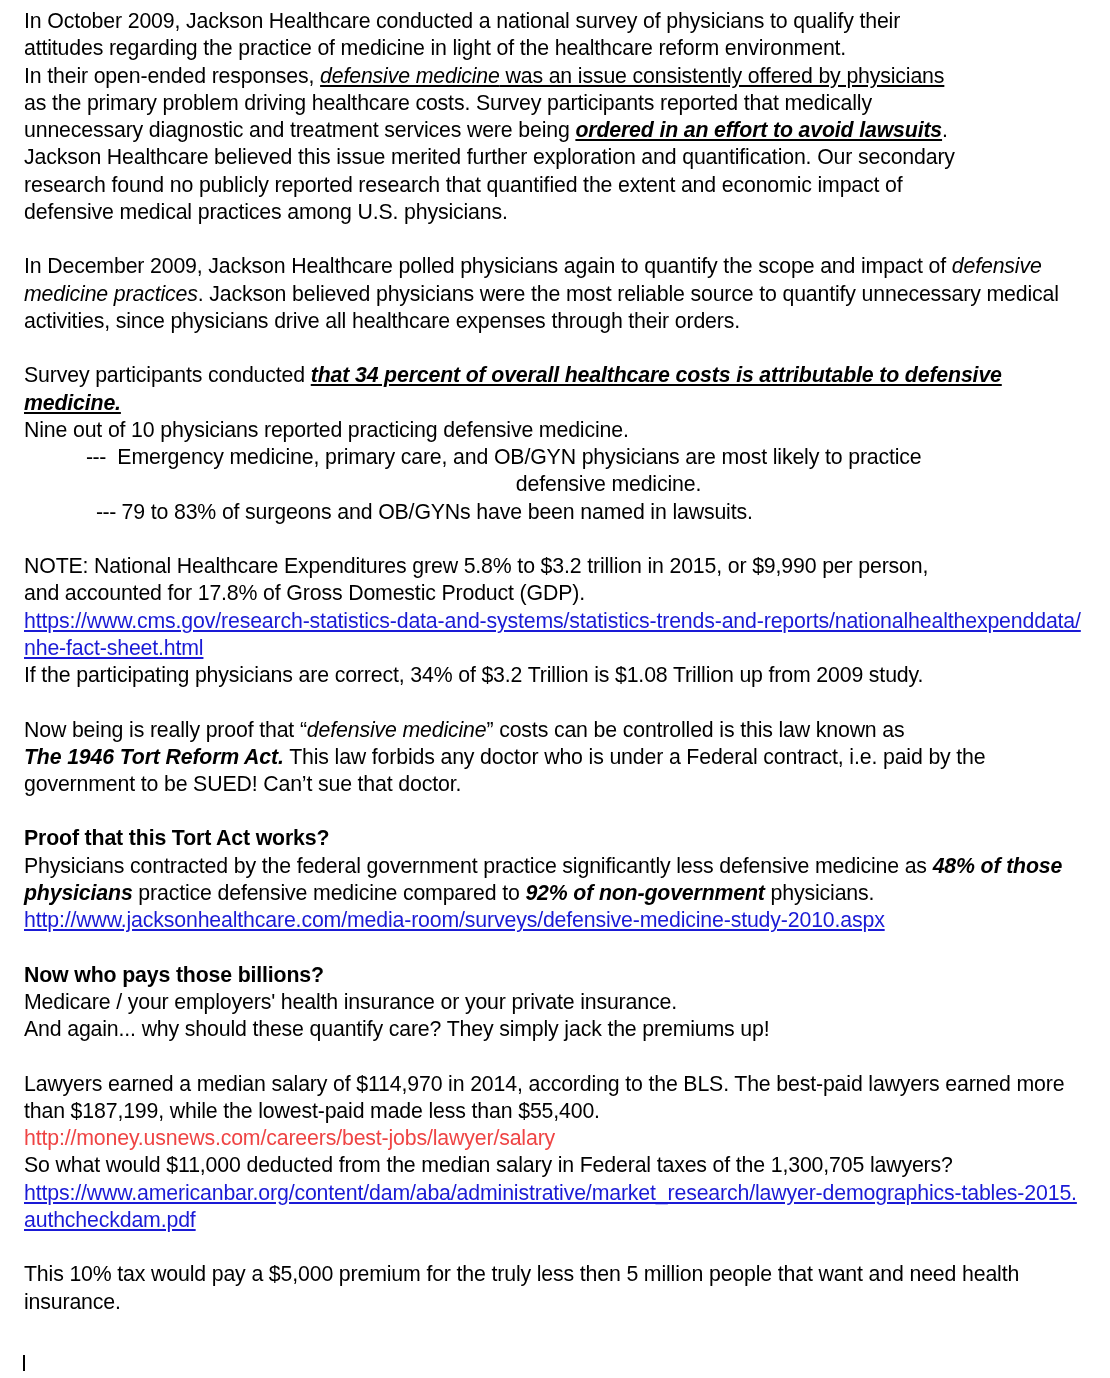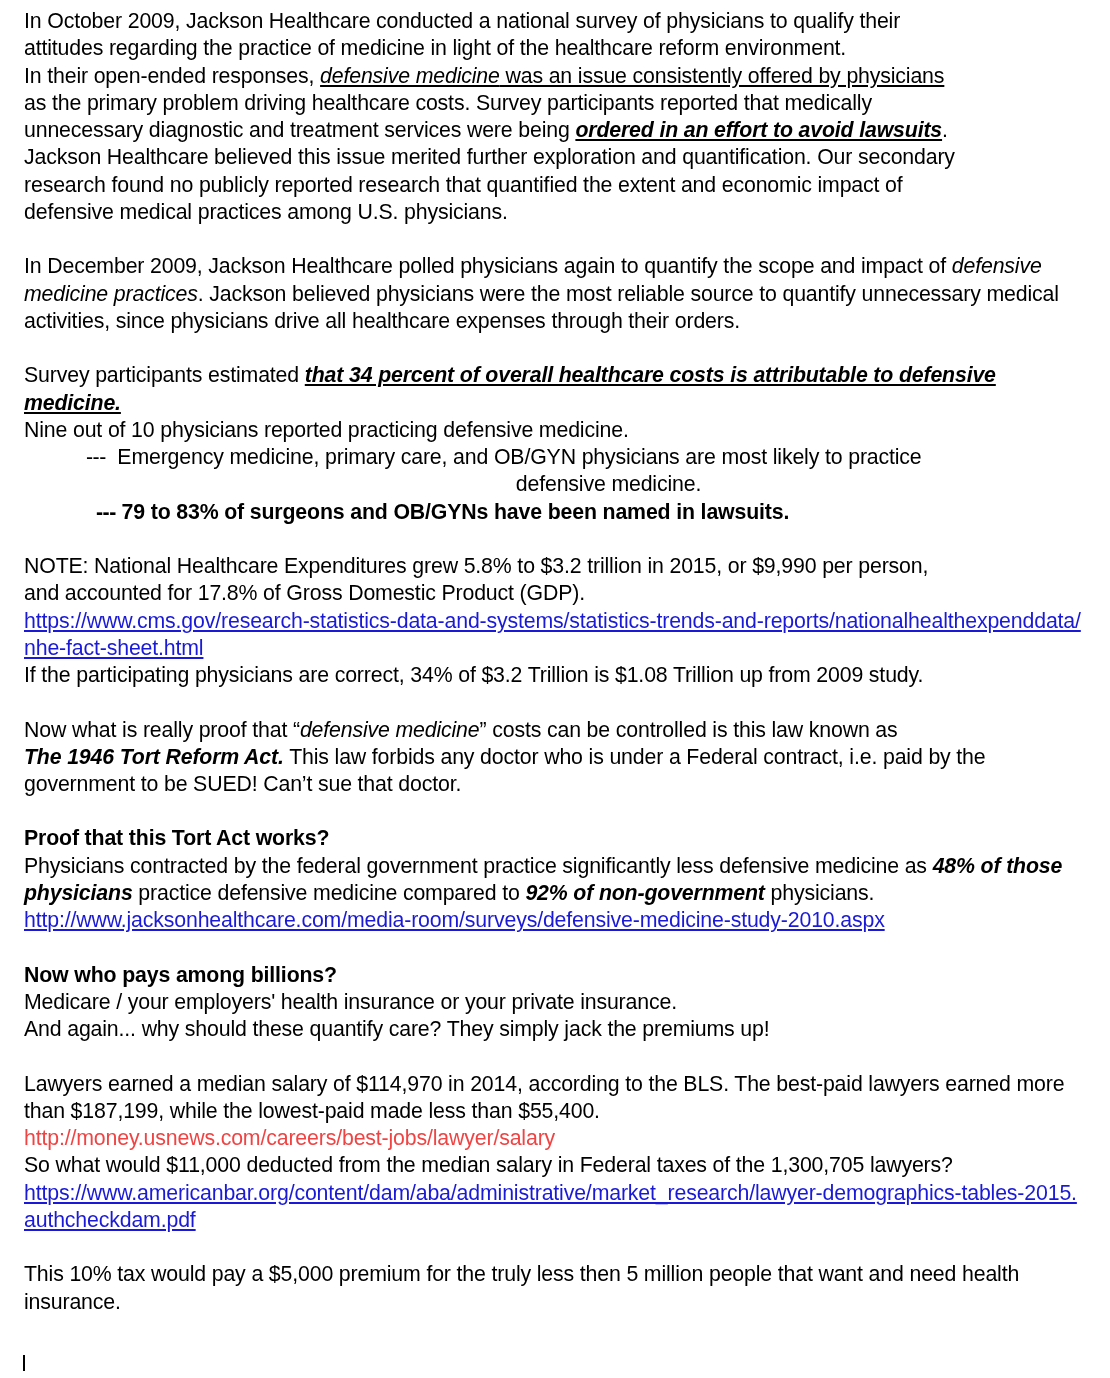--- a/index.html
+++ b/index.html
@@ -50,21 +50,20 @@
     padding-left: 62px;
     text-indent: 0;
   }
   .bullet-1 .cont {
     display: block;
     padding-left: 45px;
     text-align: center;
   }
   .bullet-2 {
     padding-left: 72px;
-    font-weight: bold;
   }
   .dash {
     letter-spacing: -0.5px;
   }
   b, strong { font-weight: bold; }
   i, em { font-style: italic; }
   .bi { font-weight: bold; font-style: italic; }
   .u  { text-decoration: underline; text-underline-offset: 2px; }
   .bu { font-weight: bold; font-style: italic; text-decoration: underline; text-underline-offset: 2px; }
   a.link, .link {
@@ -90,42 +89,42 @@
   <div class="page-body">
 
     <p class="para"><span>In October 2009, Jackson Healthcare conducted a national survey of physicians to qualify their</span><br><span>attitudes regarding the practice of medicine in light of the healthcare reform environment.</span><br><span>In their open-ended responses, </span><em class="u">defensive medicine</em><span class="u"> was an issue consistently offered by physicians</span><br><span>as the primary problem driving healthcare costs.  Survey participants reported that medically</span><br><span>unnecessary diagnostic and treatment services were being </span><span class="bu">ordered in an effort to avoid lawsuits</span><span>.</span><br><span>Jackson Healthcare believed this issue merited further exploration and quantification.  Our secondary</span><br><span>research found no publicly reported research that quantified the extent and economic impact of</span><br><span>defensive medical practices among U.S. physicians.</span></p>
 
     <div class="gap"></div>
 
     <p class="para"><span>In December 2009, Jackson Healthcare polled physicians again to quantify the scope and impact of </span><em>defensive medicine practices</em><span>.  Jackson believed physicians were the most reliable source to quantify unnecessary medical activities, since physicians drive all healthcare expenses through their orders.</span></p>
 
     <div class="gap"></div>
 
-    <p class="para"><span>Survey participants estimated </span><span class="bu">that 34 percent of overall healthcare costs is attributable to defensive medicine.</span><br><span>Nine out of 10 physicians reported practicing defensive medicine.</span></p>
+    <p class="para"><span>Survey participants conducted </span><span class="bu">that 34 percent of overall healthcare costs is attributable to defensive medicine.</span><br><span>Nine out of 10 physicians reported practicing defensive medicine.</span></p>
 
     <p class="para bullet bullet-1"><span class="dash">---</span>&nbsp; <span>Emergency medicine, primary care, and OB/GYN physicians are most likely to practice</span><span class="cont">defensive medicine.</span></p>
 
     <p class="para bullet bullet-2"><span class="dash">---</span> <span>79 to 83% of surgeons and OB/GYNs have been named in lawsuits.</span></p>
 
     <div class="gap"></div>
 
     <p class="para"><span>NOTE: National Healthcare Expenditures grew 5.8% to $3.2 trillion in 2015, or $9,990 per person,</span><br><span>and accounted for 17.8% of Gross Domestic Product (GDP).</span><br><span class="link">https://www.cms.gov/research-statistics-data-and-systems/statistics-trends-and-reports/nationalhealthexpenddata/nhe-fact-sheet.html</span><br><span>If the participating physicians are correct, 34% of $3.2 Trillion is $1.08 Trillion up from 2009 study.</span></p>
 
     <div class="gap"></div>
 
-    <p class="para"><span>Now what is really proof that “</span><em>defensive medicine</em><span>” costs can be controlled is this law known as</span><br><span class="bi">The 1946 Tort Reform Act.</span><span>  This law forbids any doctor who is under a Federal contract, i.e. paid by the government to be SUED!  Can’t sue that doctor.</span></p>
+    <p class="para"><span>Now being is really proof that “</span><em>defensive medicine</em><span>” costs can be controlled is this law known as</span><br><span class="bi">The 1946 Tort Reform Act.</span><span>  This law forbids any doctor who is under a Federal contract, i.e. paid by the government to be SUED!  Can’t sue that doctor.</span></p>
 
     <div class="gap"></div>
 
     <p class="para"><b>Proof that this Tort Act works?</b></p>
     <p class="para"><span>Physicians contracted by the federal government practice significantly less defensive medicine as </span><span class="bi">48% of those physicians</span><span> practice defensive medicine compared to </span><span class="bi">92% of non-government</span><span> physicians.</span><br><span class="link">http://www.jacksonhealthcare.com/media-room/surveys/defensive-medicine-study-2010.aspx</span></p>
 
     <div class="gap"></div>
 
-    <p class="para"><b>Now who pays among billions?</b></p>
+    <p class="para"><b>Now who pays those billions?</b></p>
     <p class="para"><span>Medicare / your employers' health insurance or your private insurance.</span><br><span>And again... why should these quantify care?  They simply jack the premiums up!</span></p>
 
     <div class="gap"></div>
 
     <p class="para"><span>Lawyers earned a median salary of $114,970 in 2014, according to the BLS. The best-paid lawyers earned more than $187,199, while the lowest-paid made less than $55,400.</span><br><span class="plainurl">http://money.usnews.com/careers/best-jobs/lawyer/salary</span><br><span>So what would $11,000 deducted from the median salary in Federal taxes of the 1,300,705 lawyers?</span><br><span class="link">https://www.americanbar.org/content/dam/aba/administrative/market_research/lawyer-demographics-tables-2015.authcheckdam.pdf</span></p>
 
     <div class="gap"></div>
 
     <p class="para">This 10% tax would pay a $5,000 premium for the truly less then 5 million people that want and need health insurance.</p>
 

